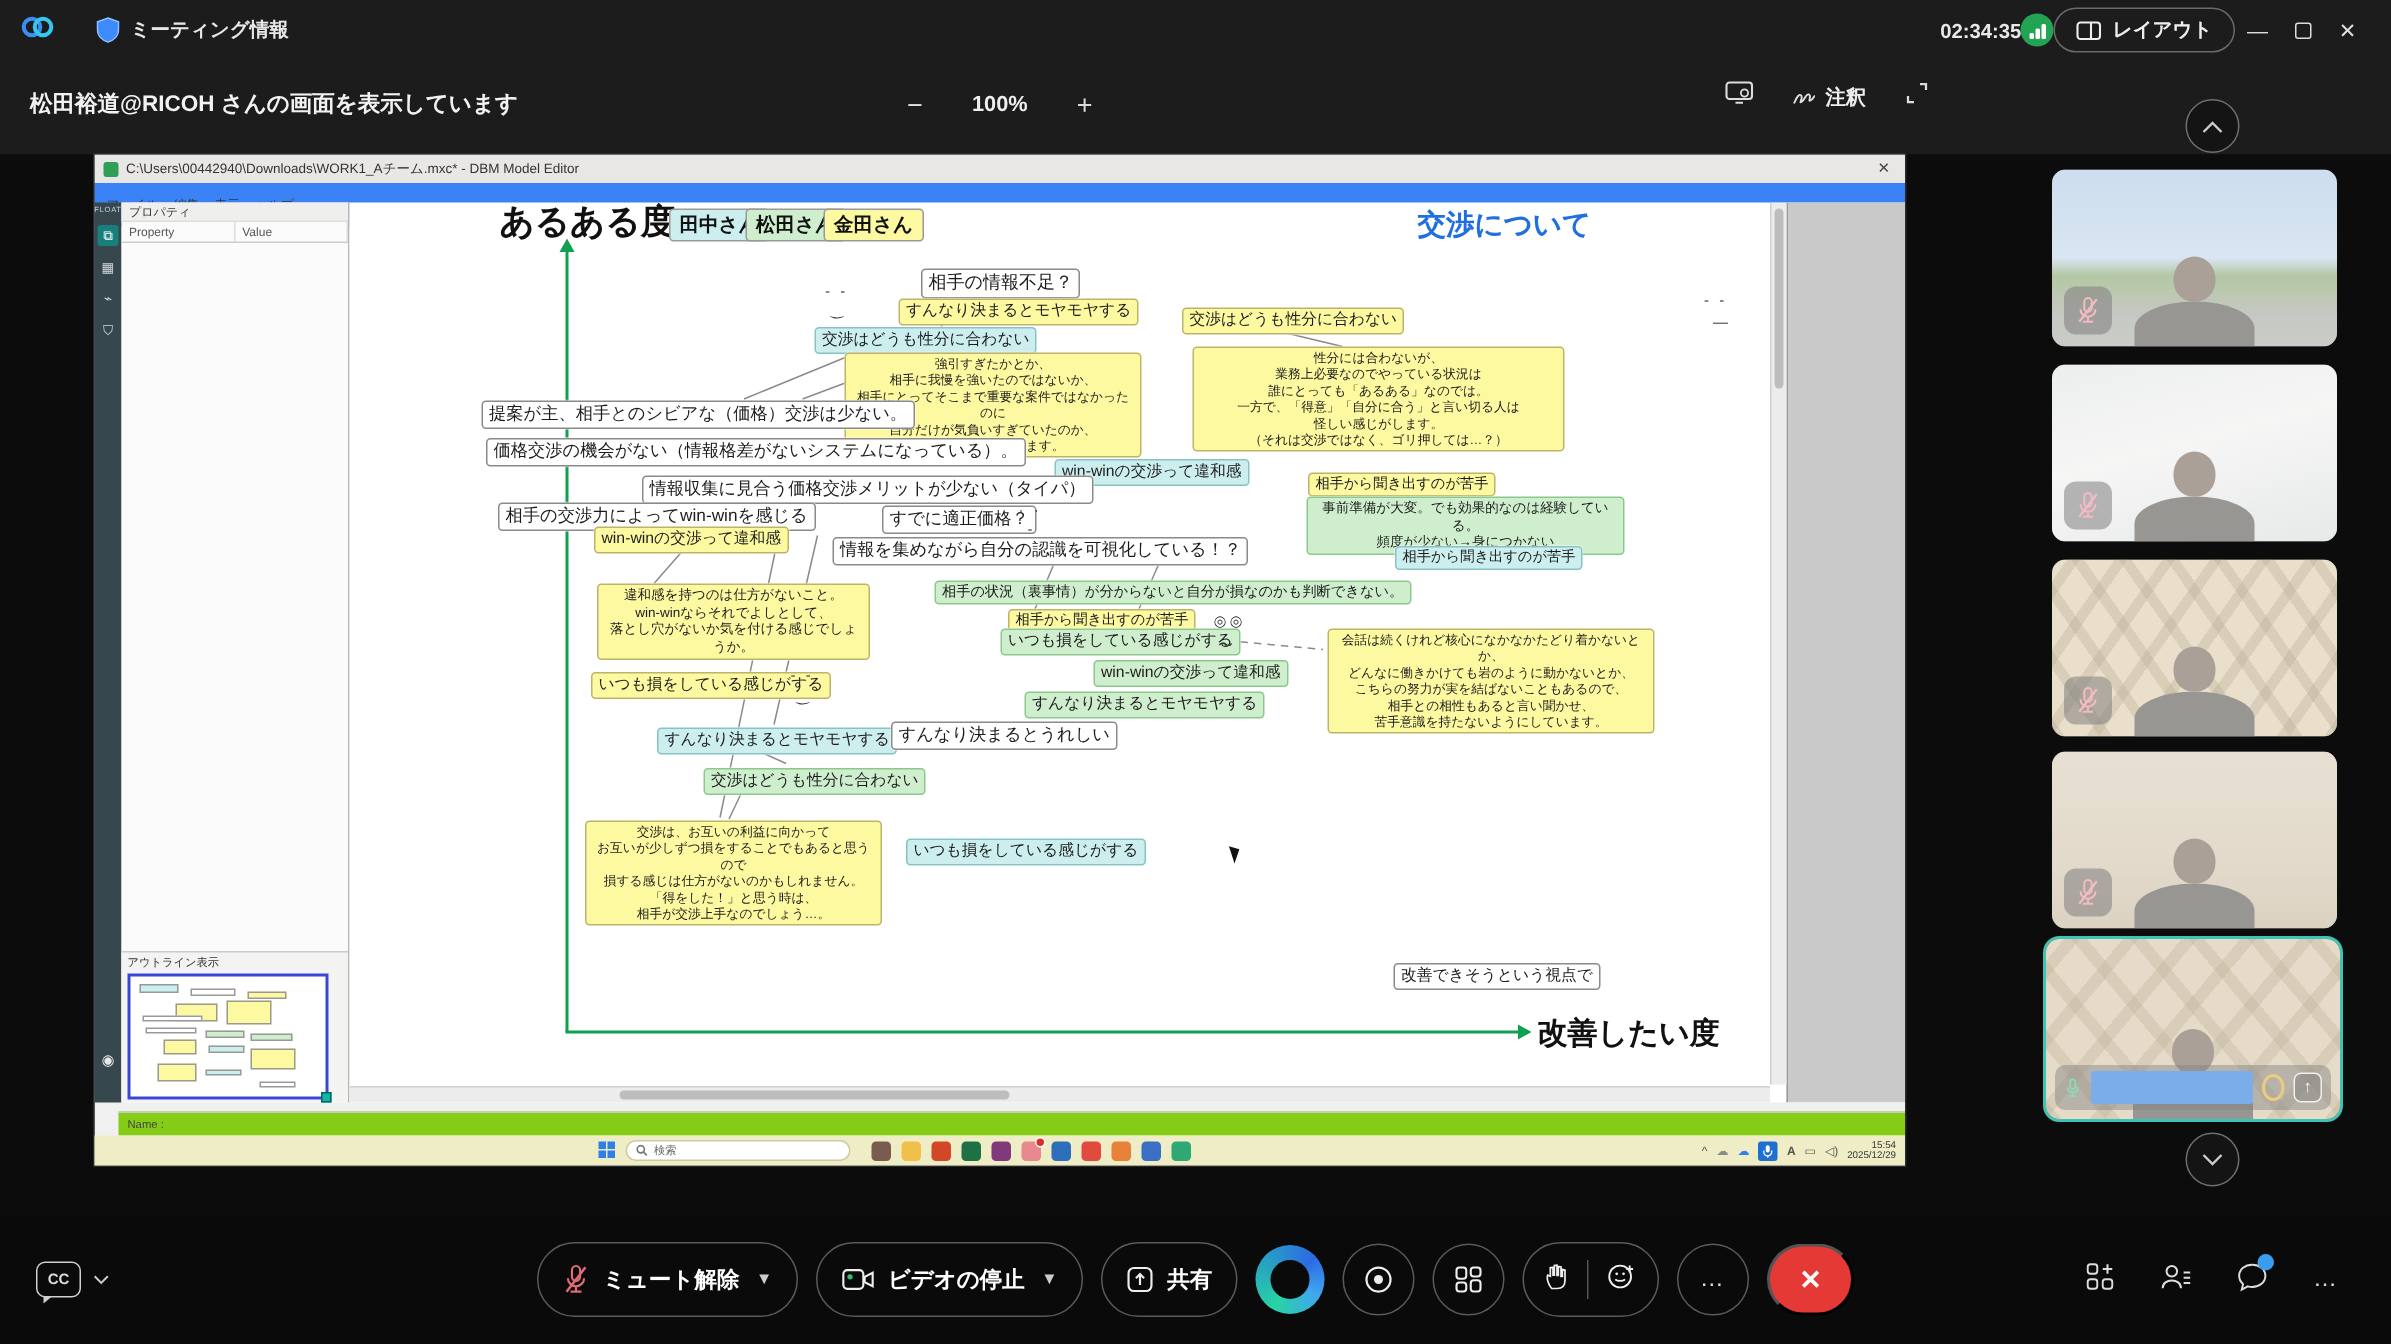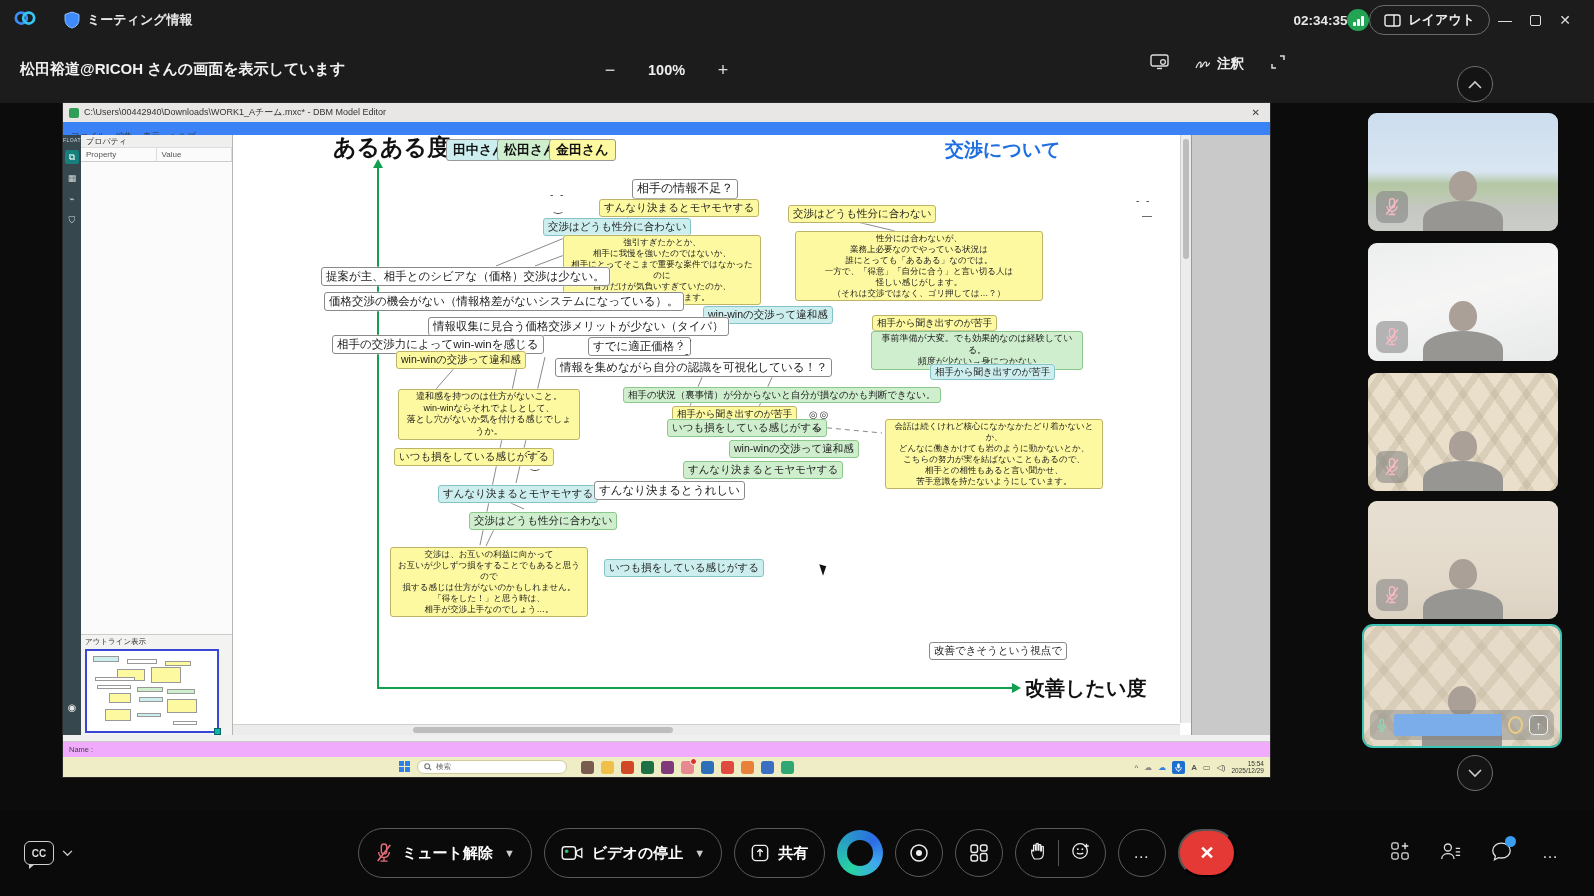--- a/index.html
+++ b/index.html
@@ -47,21 +47,21 @@
   .tools .eye{position:absolute;bottom:22px;color:#e8e8e8;font-size:10px}
   .panel{width:152px;background:#fbfbfb;border-right:1px solid #b5b5b5;position:relative;font-size:8.5px;color:#333}
   .panel .phead{height:13px;display:flex;align-items:center;padding:0 5px;background:#efefee;border-bottom:1px solid #ddd;font-size:8px}
   .ptable{display:flex;border-bottom:1px solid #ccc}
   .ptable div{flex:1;height:13px;display:flex;align-items:center;padding:0 5px;border-right:1px solid #ddd;color:#555;font-size:8px}
   .outline{position:absolute;left:0;right:0;bottom:0;border-top:1px solid #ccc;background:#f3f3f2;padding:2px 4px}
   .outline .olabel{font-size:7.5px;color:#333;margin-bottom:2px}
   .minimap{width:134px;height:84px;border:2px solid #3a46d6;background:#fff;position:relative}
   .minimap .mr{position:absolute;border:.5px solid #999}
   .minimap .grab{position:absolute;right:-4px;bottom:-4px;width:7px;height:7px;background:#13b3a5;border:1px solid #066}
-  .statusbar{position:absolute;left:0;right:0;bottom:20px;height:16px;background:#f0abfc;border-top:1px solid #c9c9c9;font-size:7.5px;color:#444;display:flex;align-items:center;padding:0 6px}
+  .statusbar{position:absolute;left:16px;right:0;bottom:20px;height:16px;background:#84cc16;border-top:1px solid #c9c9c9;font-size:7.5px;color:#444;display:flex;align-items:center;padding:0 6px}
 
   
   .canvas{flex:1;position:relative;background:#fff;overflow:hidden}
   .canvas .gray-right{position:absolute;top:0;bottom:0;right:0;width:79px;background:#c9c9c9;border-left:1px solid #9a9a9a}
   .vscroll{position:absolute;top:0;bottom:12px;right:79px;width:11px;background:#ececec;border-left:1px solid #d0d0d0}
   .vscroll i{position:absolute;left:2px;right:2px;top:4px;height:120px;background:#bdbdbd;border-radius:4px}
   .hscroll{position:absolute;left:0;right:90px;bottom:0;height:11px;background:#ececec;border-top:1px solid #d0d0d0}
   .hscroll i{position:absolute;top:2px;bottom:2px;left:180px;width:260px;background:#bdbdbd;border-radius:4px}
   .axis-y-label{position:absolute;font-size:23px;font-weight:bold;color:#111}
   .axis-x-label{position:absolute;font-size:20px;font-weight:bold;color:#111}
@@ -288,21 +288,21 @@
         <span class="hline" style="left:144px;top:552px;width:636px"></span>
         <span class="arrow-right" style="left:779px;top:548px"></span>
         <span class="axis-x-label" style="left:792px;top:540px">改善したい度</span>
 
         <div id="tags-layer">
             <span class="tag" style="left: 213px; top: 4px; background: rgb(205, 238, 238);">田中さん</span>
             <span class="tag" style="left: 264px; top: 4px; background: rgb(207, 238, 205);">松田さん</span>
             <span class="tag" style="left: 316px; top: 4px; background: rgb(253, 249, 160);">金田さん</span>
           </div>
         <div id="notes-layer">
-            <div class="note c-white" style="left: 399px; top: 44px; font-size: 12px;">相手の情報不足？</div>
+            <div class="note c-white" style="left: 381px; top: 44px; font-size: 12px;">相手の情報不足？</div>
             <div class="note c-yellow" style="left: 366px; top: 64px; font-size: 10.5px;">すんなり決まるとモヤモヤする</div>
             <div class="note c-cyan" style="left: 310px; top: 83px; font-size: 10.5px;">交渉はどうも性分に合わない</div>
             <div class="note c-yellow" style="left: 555px; top: 70px; font-size: 10.5px;">交渉はどうも性分に合わない</div>
             <div class="note c-yellow multi" style="left: 330px; top: 100px; font-size: 8.5px; width: 198px;">強引すぎたかとか、
 相手に我慢を強いたのではないか、
 相手にとってそこまで重要な案件ではなかったのに
 自分だけが気負いすぎていたのか、
 などとモヤモヤします。</div>
             <div class="note c-yellow multi" style="left: 562px; top: 96px; font-size: 8.5px; width: 248px;">性分には合わないが、
 業務上必要なのでやっている状況は

